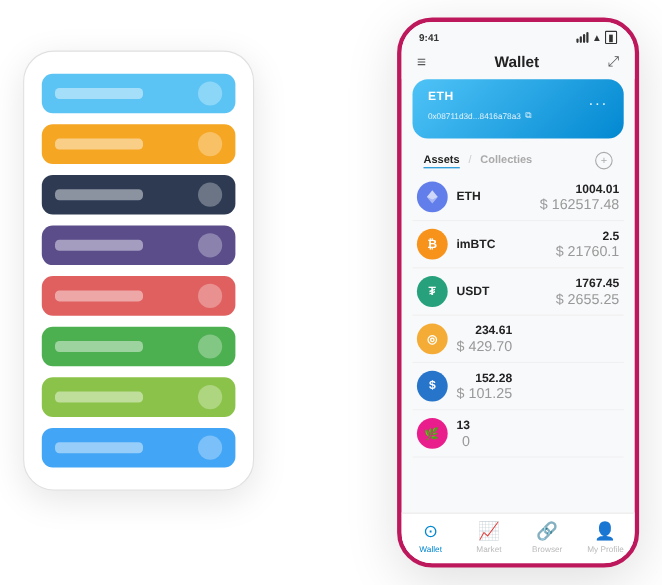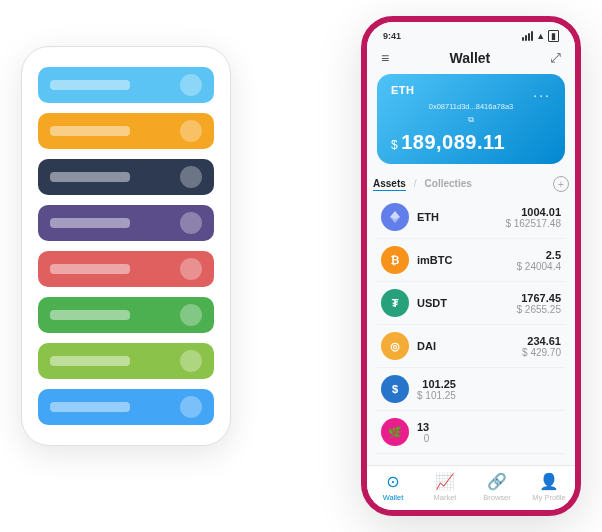--- a/index.html
+++ b/index.html
@@ -74,21 +74,21 @@
 
     
     .right-phone {
       position: absolute;
       right: 0;
       top: 0;
       width: 220px;
       height: 500px;
       background: #f8f9fb;
       border-radius: 32px;
-      border: 6px solid #be185d;
+      border: 4px solid #be185d;
       box-shadow: 0 12px 48px rgba(0,0,0,0.13);
       overflow: hidden;
       z-index: 2;
       display: flex;
       flex-direction: column;
     }
 
     
     .phone-status-bar {
       display: flex;
@@ -175,41 +175,40 @@
       color: rgba(255,255,255,0.9);
     }
 
     .eth-address {
       font-size: 7.5px;
       color: rgba(255,255,255,0.85);
       margin-bottom: 6px;
       display: flex;
       align-items: center;
       gap: 4px;
-      flex-direction: column;
     }
 
     .eth-amount {
       font-size: 20px;
       font-weight: 700;
       letter-spacing: 0.5px;
     }
 
     .eth-amount-prefix {
       font-size: 12px;
       font-weight: 400;
       margin-right: 3px;
     }
 
     
     .assets-header {
       display: flex;
       justify-content: space-between;
       align-items: center;
-      padding: 4px 6px 4px;
+      padding: 4px 20px 4px;
     }
 
     .assets-tabs {
       display: flex;
       gap: 8px;
       font-size: 10px;
     }
 
     .assets-tab-active {
       color: #222;
@@ -279,21 +278,21 @@
       text-align: right;
     }
 
     .asset-amount-main {
       font-size: 11px;
       font-weight: 600;
       color: #222;
     }
 
     .asset-amount-sub {
-      font-size: 10px;
+      font-size: 13px;
       color: #999;
       text-align: right;
     }
 
     
     .phone-nav {
       display: flex;
       background: #fff;
       border-top: 0.5px solid #e8e8e8;
       padding: 6px 0 8px;
@@ -390,23 +389,20 @@
 
     <div class="eth-card">
       <div class="eth-card-header">
         <span class="eth-label">ETH</span>
         <span class="eth-dots">...</span>
       </div>
       <div class="eth-address">
         <span>0x08711d3d...8416a78a3</span>
         <span style="font-size:8px;">⧉</span>
       </div>
-      <div class="eth-amount">
-        <span class="eth-amount-prefix">$</span><span>189,089.11</span>
-      </div>
     </div>
 
     <div class="assets-header">
       <div class="assets-tabs">
         <span class="assets-tab-active">Assets</span>
         <span class="assets-sep">/</span>
         <span class="assets-tab-inactive">Collecties</span>
       </div>
       <div class="assets-add-icon">+</div>
     </div>
@@ -425,46 +421,45 @@
           <div class="asset-amount-main">1004.01</div>
           <div class="asset-amount-sub">$ 162517.48</div>
         </div>
       </div>
 
       <div class="asset-item">
         <div class="asset-icon" style="background:#f7931a; color:#fff; font-size:11px; font-weight:700;">₿</div>
         <span class="asset-name-col">imBTC</span>
         <div class="asset-amount-col">
           <div class="asset-amount-main">2.5</div>
-          <div class="asset-amount-sub">$ 24004.4</div>
+          <div class="asset-amount-sub">$ 21760.1</div>
         </div>
       </div>
 
       <div class="asset-item">
         <div class="asset-icon" style="background:#26a17b; color:#fff; font-size:11px; font-weight:700;">₮</div>
         <span class="asset-name-col">USDT</span>
         <div class="asset-amount-col">
           <div class="asset-amount-main">1767.45</div>
           <div class="asset-amount-sub">$ 2655.25</div>
         </div>
       </div>
 
       <div class="asset-item">
         <div class="asset-icon" style="background:#f5ac37; color:#fff; font-size:11px; font-weight:700;">◎</div>
-        <span class="asset-name-col">DAI</span>
         <div class="asset-amount-col">
           <div class="asset-amount-main">234.61</div>
           <div class="asset-amount-sub">$ 429.70</div>
         </div>
       </div>
 
       <div class="asset-item">
         <div class="asset-icon" style="background:#2775ca; color:#fff; font-size:11px; font-weight:700;">$</div>
         <div class="asset-amount-col">
-          <div class="asset-amount-main">101.25</div>
+          <div class="asset-amount-main">152.28</div>
           <div class="asset-amount-sub">$ 101.25</div>
         </div>
       </div>
 
       <div class="asset-item">
         <div class="asset-icon" style="background:#e91e8c; color:#fff; font-size:11px; font-weight:700;">🌿</div>
         <div class="asset-amount-col">
           <div class="asset-amount-main">13</div>
           <div class="asset-amount-sub">0</div>
         </div>

